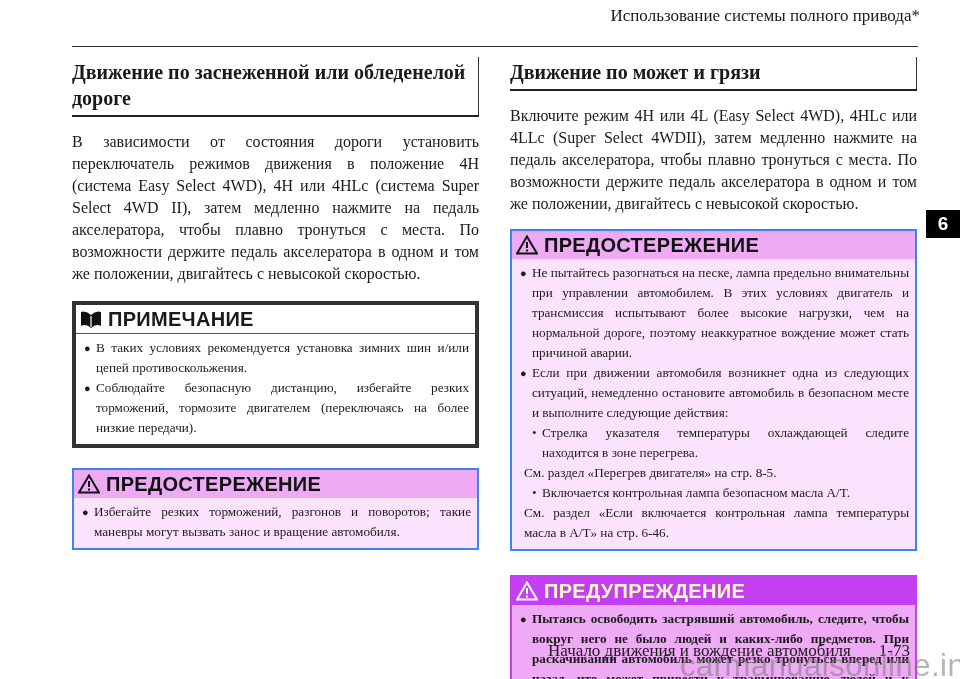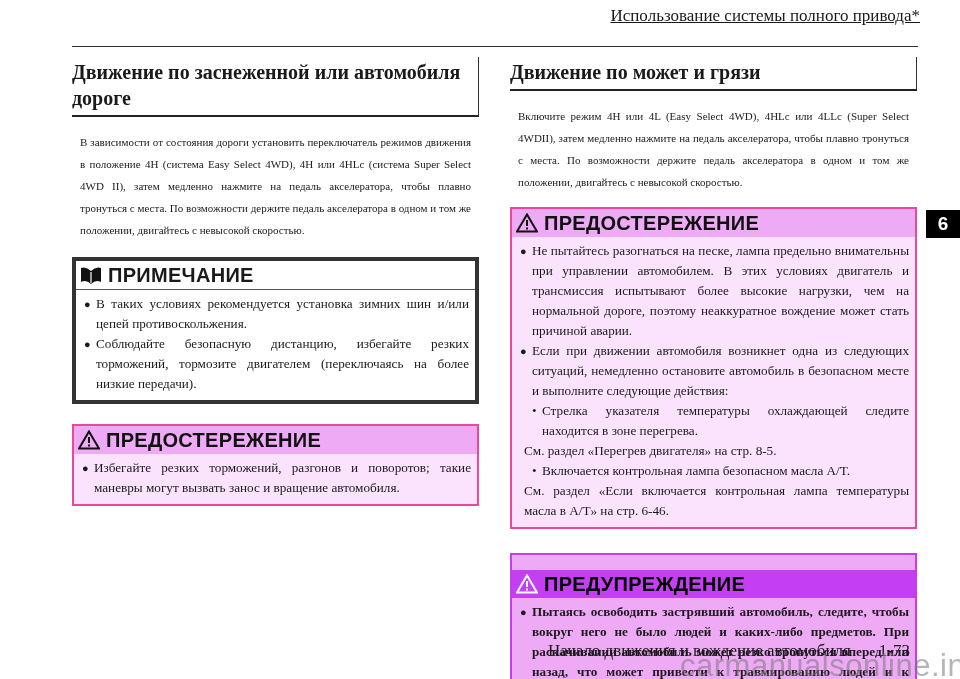--- a/index.html
+++ b/index.html
@@ -1,49 +1,49 @@
 <!DOCTYPE html>
 <html><head>
 <meta charset="utf-8">
 <style>
   html, body { margin: 0; padding: 0; background: #ffffff; }
   body { width: 960px; height: 679px; position: relative; overflow: hidden;
          font-family: "Liberation Serif", "DejaVu Serif", serif; color: #1a1a1a; }
 
-  .running-head { position: absolute; top: 6px; right: 40px; font-size: 17px; text-decoration: underline; }
+  .running-head { position: absolute; top: 6px; right: 40px; font-size: 17px; }
   .head-rule { position: absolute; top: 46px; left: 72px; width: 846px; height: 1px; background: #333; }
 
   .col { position: absolute; top: 57px; width: 407px; }
   .col-left { left: 72px; }
   .col-right { left: 510px; }
 
   .section-title { font-weight: bold; font-size: 20px; line-height: 26px;
                    border-right: 1px solid #333; border-bottom: 2px solid #222;
                    padding: 2px 6px 4px 0; margin-bottom: 14px; }
 
-  .body-text { font-size: 11px; line-height: 22px; text-align: justify;
-               text-align-last: left; margin: 8px; }
+  .body-text { font-size: 16px; line-height: 22px; text-align: justify;
+               text-align-last: left; margin: 0; }
 
   .box { margin-top: 18px; border: 4px solid #4d7c0f; }
   .box-head { display: flex; align-items: center; height: 28px; padding-left: 4px;
               font-family: "Liberation Sans", "DejaVu Sans", sans-serif;
               font-weight: bold; font-size: 20px; letter-spacing: 0.3px; }
   .box-head .ico { width: 22px; height: 20px; margin-right: 6px; display: inline-block; }
   .box-body { border-top: 1px solid #333; padding: 4px 6px 6px 8px;
               font-size: 13.2px; line-height: 20px; }
 
   .note { border-color: #333; }
   .note .box-body { border-top-color: #555; }
 
-  .caution { border: 2px solid #ec4899; background: #4c1d95; }
+  .caution { border: 2px solid #3b82f6; background: #4c1d95; }
   .caution .box-head { background: #eeaaf5; color: #111; }
   .caution .box-body { border-top: none; background: #fbe3fd; }
 
   .warning { border: 2px solid #c23ff0; background: #eeaaf5; }
-  .warning .box-head { background: #c43ef2; color: #000000; margin-top: 15px; }
+  .warning .box-head { background: #c43ef2; color: #fef9c3; }
   .warning .box-body { border-top: none; background: #eeaaf5; font-weight: bold; }
 
   .bullet { display: flex; text-align: justify; text-align-last: left; }
   .bullet .dot { flex: 0 0 12px; font-size: 11px; line-height: 20px; }
   .bullet .txt { flex: 1; }
   .sub { display: flex; margin-left: 12px; text-align: justify; text-align-last: left; }
   .sub .mk { flex: 0 0 10px; }
   .sub .txt { flex: 1; }
   .sub-ref { margin-left: 4px; }
 
@@ -58,21 +58,21 @@
 </style>
 </head>
 <body>
 
 <div class="running-head">Использование системы полного привода*</div>
 <div class="head-rule"></div>
 
 <div class="chapter-tab">6</div>
 
 <div class="col col-left">
-  <div class="section-title">Движение по заснеженной или автомобиля дороге</div>
+  <div class="section-title">Движение по заснеженной или обледенелой дороге</div>
   <p class="body-text">В зависимости от состояния дороги установить переключатель режимов движения в положение 4H (система Easy Select 4WD), 4H или 4HLc (система Super Select 4WD II), затем медленно нажмите на педаль акселератора, чтобы плавно тронуться с места. По возможности держите педаль акселератора в одном и том же положении, двигайтесь с невысокой скоростью.</p>
 
   <div class="box note" style="margin-top:16px;">
     <div class="box-head">
       <span class="ico">
         <svg width="22" height="20" viewBox="0 0 22 20">
             <path d="M1 3 Q6 1 11 6 Q16 1 21 3 L21 17 Q16 14 11 19 Q6 14 1 17 Z" fill="#111"></path>
             <path d="M11 7 L11 18" stroke="#fff" stroke-width="1.2"></path>
           </svg>
       </span>

